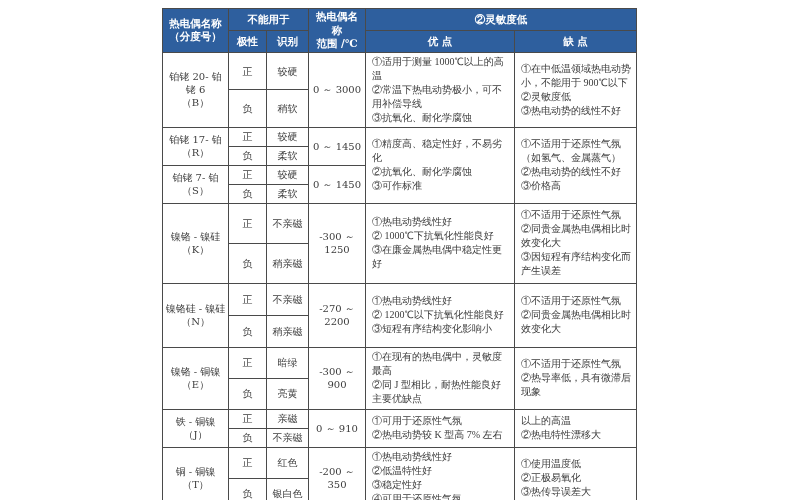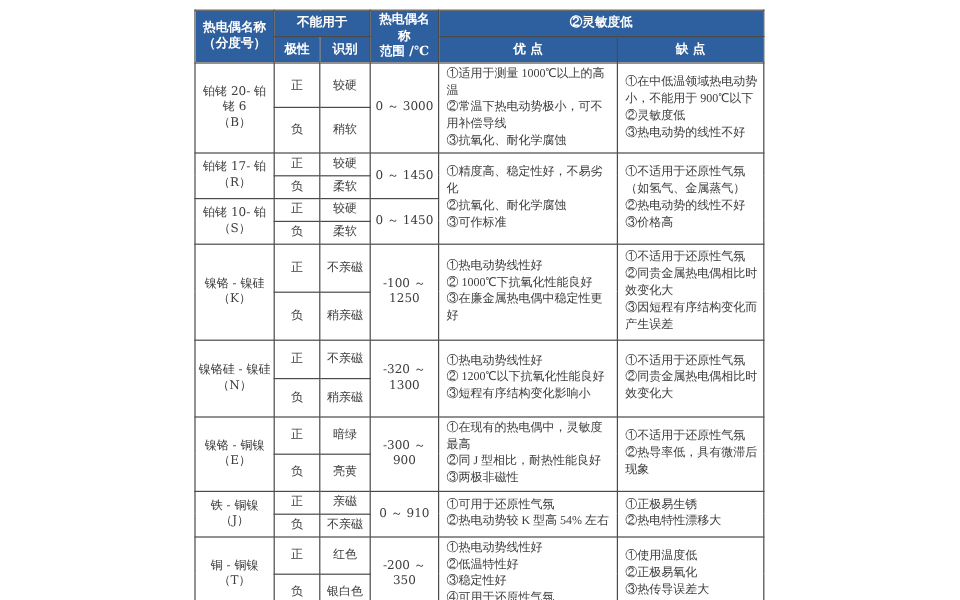--- a/index.html
+++ b/index.html
@@ -85,92 +85,92 @@
     <td rowspan="4" class="text">①不适用于还原性气氛（如氢气、金属蒸气）
 ②热电动势的线性不好
 ③价格高</td>
   </tr>
   <tr class="h19">
     <td>负</td>
     <td>柔软</td>
   </tr>
 
   <tr class="h19">
-    <td rowspan="2">铂铑 10- 铂
+    <td rowspan="2">铂铑 7- 铂
 （S）</td>
     <td>正</td>
     <td>较硬</td>
     <td rowspan="2">0 ～ 1450</td>
   </tr>
   <tr class="h19">
     <td>负</td>
     <td>柔软</td>
   </tr>
 
   <tr class="h40">
     <td rowspan="2">镍铬 - 镍硅
 （K）</td>
     <td>正</td>
     <td>不亲磁</td>
-    <td rowspan="2">-100 ～ 1250</td>
+    <td rowspan="2">-300 ～ 1250</td>
     <td rowspan="2" class="text">①热电动势线性好
 ② 1000℃下抗氧化性能良好
 ③在廉金属热电偶中稳定性更好</td>
     <td rowspan="2" class="text">①不适用于还原性气氛
 ②同贵金属热电偶相比时效变化大
 ③因短程有序结构变化而产生误差</td>
   </tr>
   <tr class="h40">
     <td>负</td>
     <td>稍亲磁</td>
   </tr>
 
   <tr class="h32">
     <td rowspan="2">镍铬硅 - 镍硅
 （N）</td>
     <td>正</td>
     <td>不亲磁</td>
-    <td rowspan="2">-320 ～ 1300</td>
+    <td rowspan="2">-270 ～ 2200</td>
     <td rowspan="2" class="text">①热电动势线性好
 ② 1200℃以下抗氧化性能良好
 ③短程有序结构变化影响小</td>
     <td rowspan="2" class="text">①不适用于还原性气氛
 ②同贵金属热电偶相比时效变化大</td>
   </tr>
   <tr class="h32">
     <td>负</td>
     <td>稍亲磁</td>
   </tr>
 
   <tr class="h31">
     <td rowspan="2">镍铬 - 铜镍
 （E）</td>
     <td>正</td>
     <td>暗绿</td>
     <td rowspan="2">-300 ～ 900</td>
     <td rowspan="2" class="text">①在现有的热电偶中，灵敏度最高
 ②同 J 型相比，耐热性能良好
-③两极非磁性</td>
+主要优缺点</td>
     <td rowspan="2" class="text">①不适用于还原性气氛
 ②热导率低，具有微滞后现象</td>
   </tr>
   <tr class="h31">
     <td>负</td>
     <td>亮黄</td>
   </tr>
 
   <tr class="h19">
     <td rowspan="2">铁 - 铜镍
 （J）</td>
     <td>正</td>
     <td>亲磁</td>
     <td rowspan="2">0 ～ 910</td>
     <td rowspan="2" class="text">①可用于还原性气氛
-②热电动势较 K 型高 54% 左右</td>
-    <td rowspan="2" class="text">①正极易生锈
+②热电动势较 K 型高 7% 左右</td>
+    <td rowspan="2" class="text">以上的高温
 ②热电特性漂移大</td>
   </tr>
   <tr class="h19">
     <td>负</td>
     <td>不亲磁</td>
   </tr>
 
   <tr class="h31">
     <td rowspan="2">铜 - 铜镍
 （T）</td>

